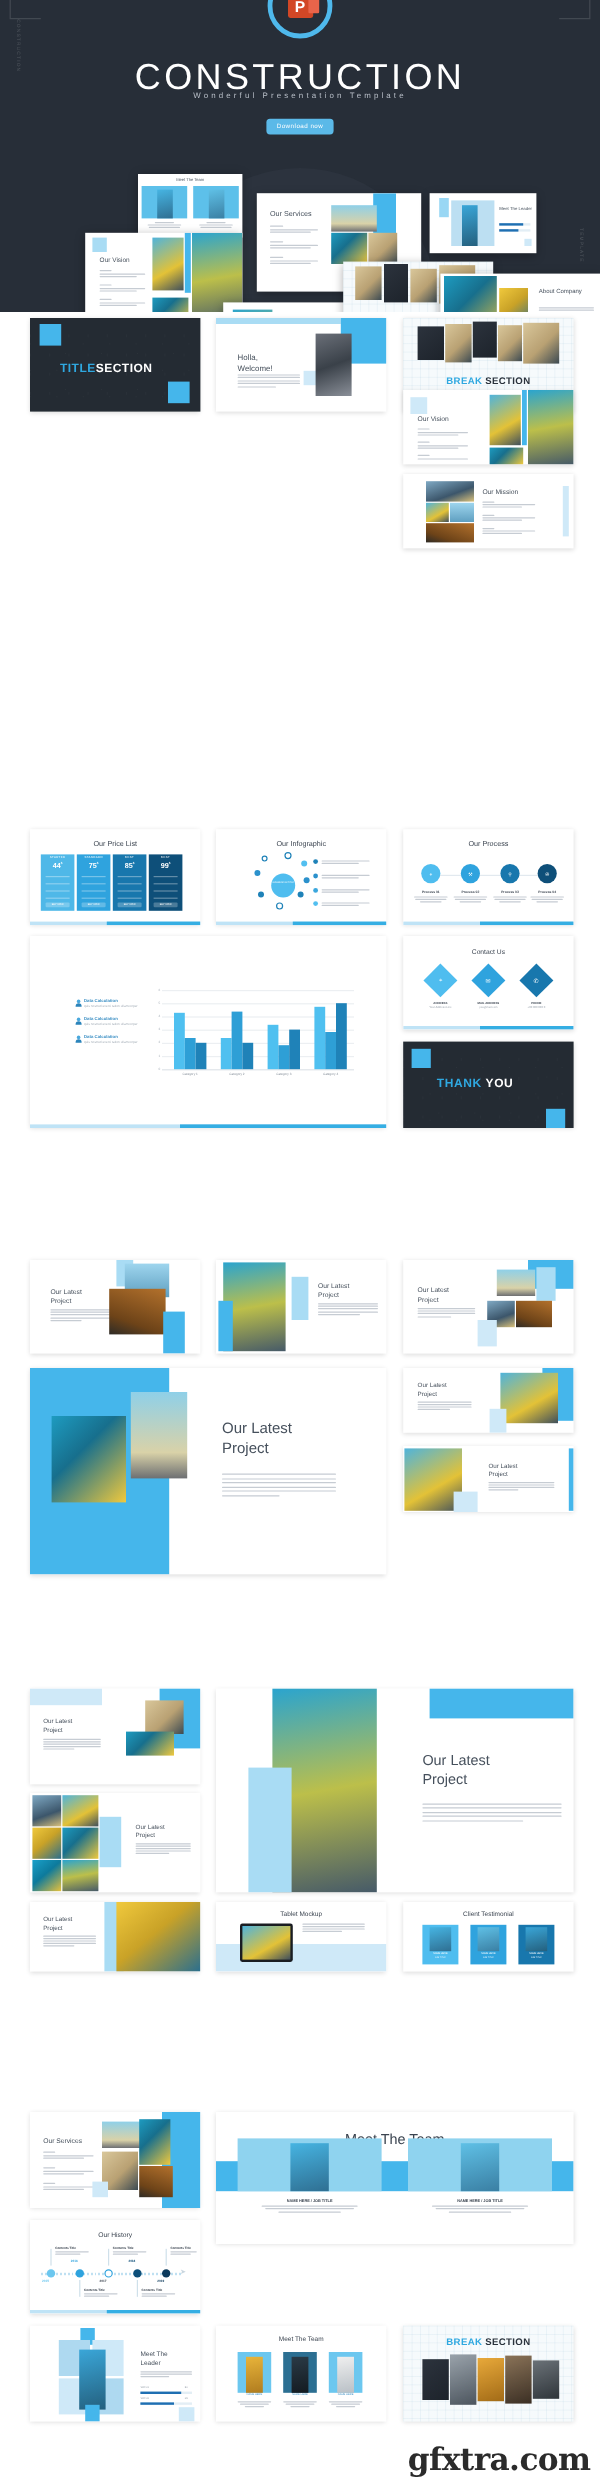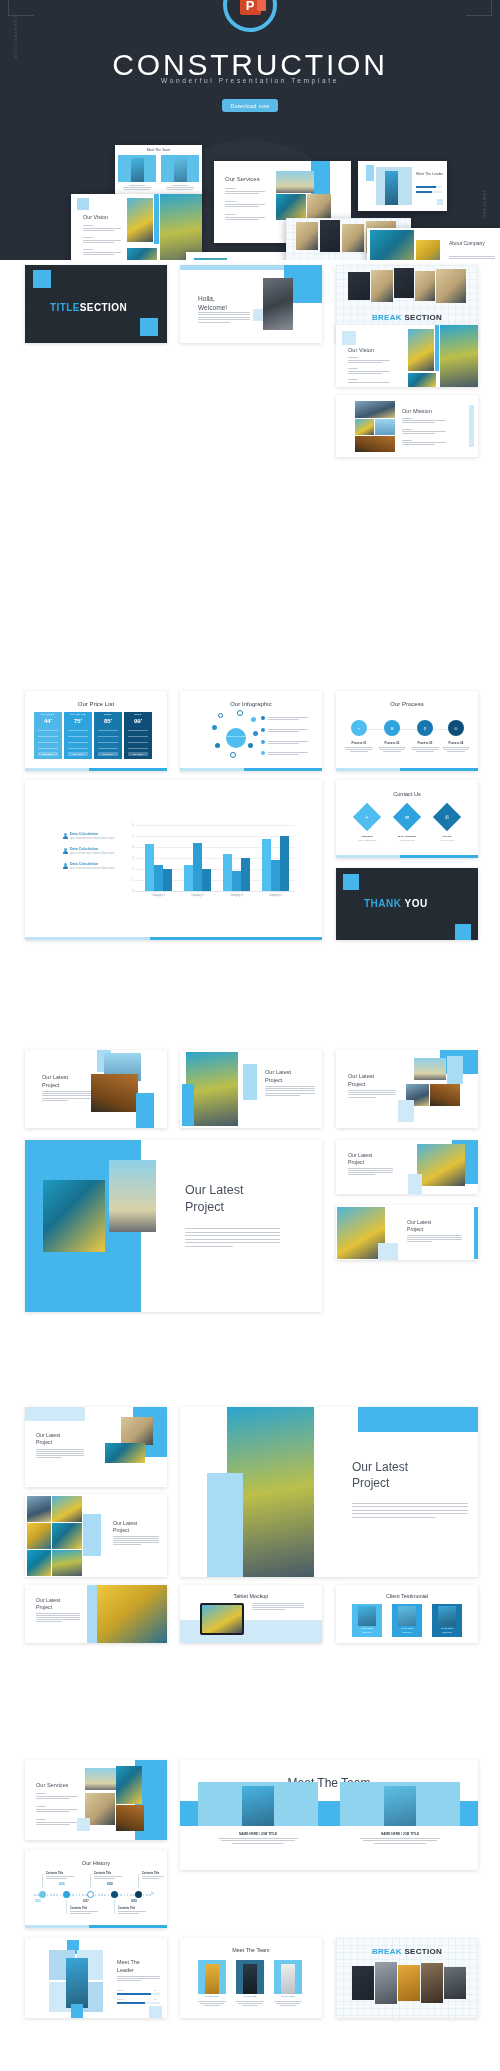--- a/index.html
+++ b/index.html
@@ -982,13 +982,14 @@
       <span class="blue">BREAK</span>
       <span style="color:#2b333d">SECTION</span>
     </div>
     <div class="ph dark" style="left:16px;top:28px;width:22px;height:34px;"></div>
     <div class="ph" style="left:39px;top:24px;width:22px;height:42px;background:linear-gradient(160deg,#9aa3ab,#4c555e);"></div>
     <div class="ph" style="left:62px;top:27px;width:22px;height:36px;background:linear-gradient(160deg,#e8a93a,#a26b17);"></div>
     <div class="ph" style="left:85px;top:25px;width:22px;height:40px;background:linear-gradient(160deg,#8a7358,#3b2f24);"></div>
     <div class="ph" style="left:108px;top:29px;width:22px;height:32px;background:linear-gradient(160deg,#6b7278,#2f353a);"></div>
   </div>
 
+  <div class="wm">gfxtra.com</div>
 </div>
 
 </body></html>

